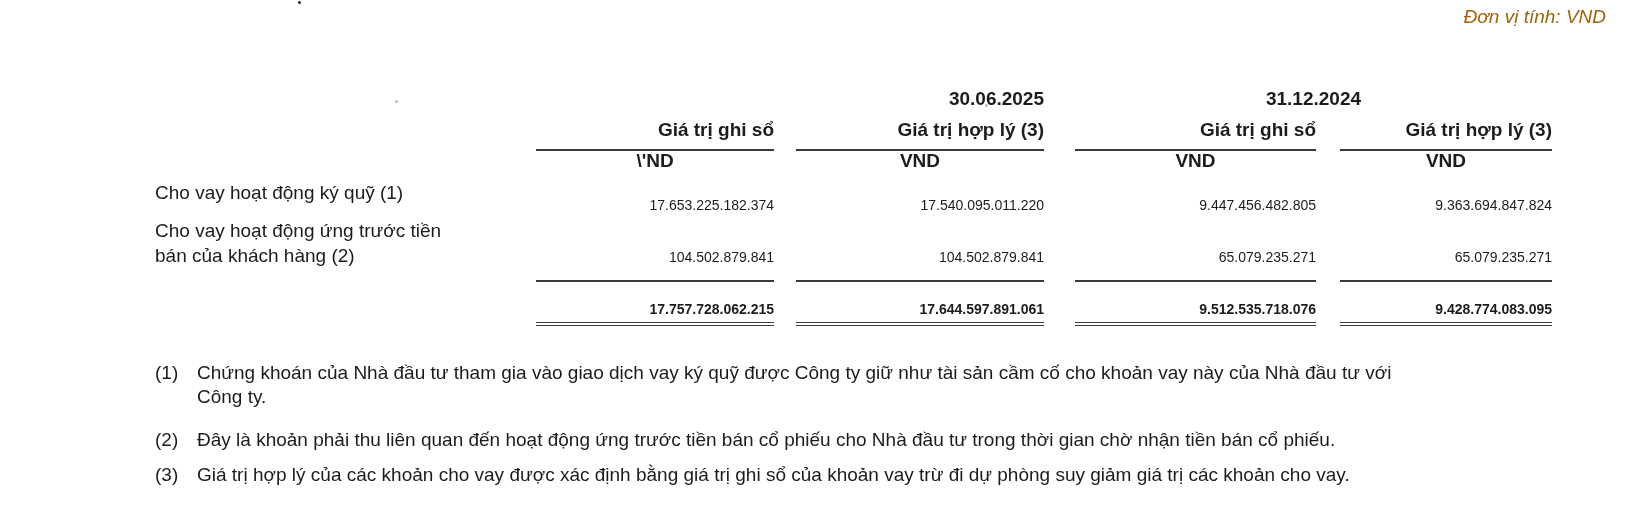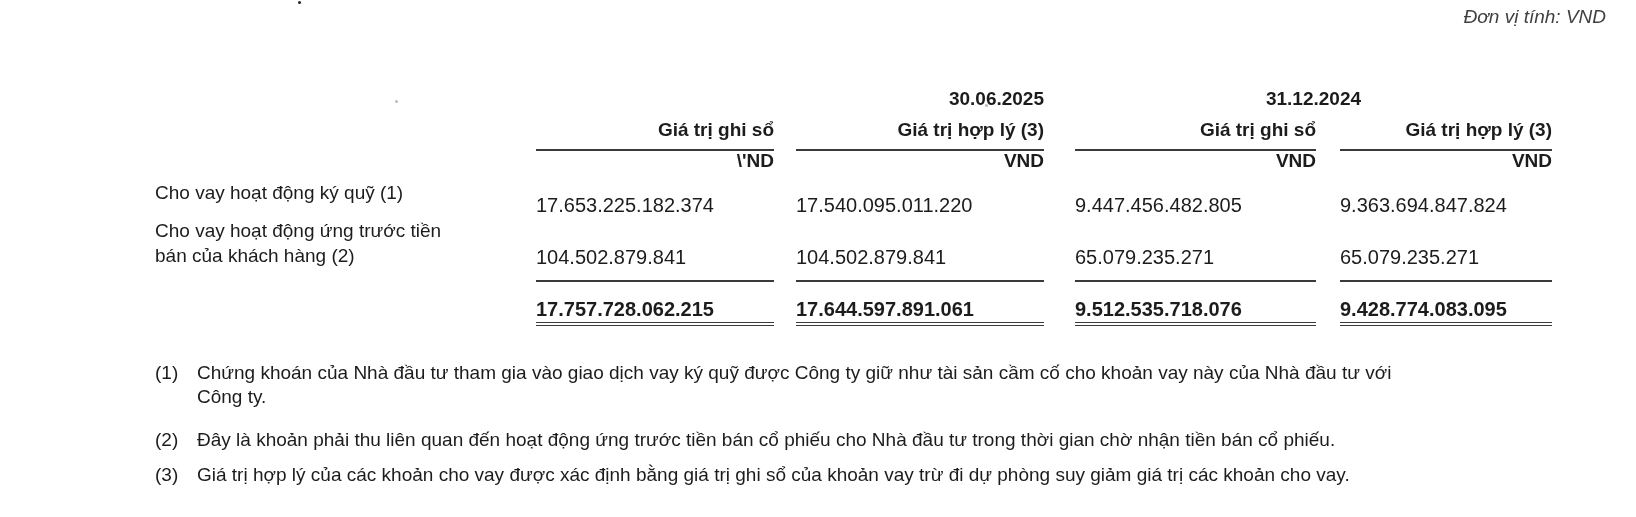--- a/index.html
+++ b/index.html
@@ -14,21 +14,21 @@
       overflow: hidden;
       font-family: "Liberation Sans", "DejaVu Sans", sans-serif;
       color: #1c1c1c;
     }
     .unit-note {
       position: absolute;
       right: 30px;
       top: 6px;
       font-size: 19px;
       font-style: italic;
-      color: #404040;
+      color: #a16207;
     }
     .period-header {
       position: absolute;
       top: 88px;
       font-size: 19px;
       font-weight: bold;
       text-align: center;
     }
     .col-head {
       position: absolute;
@@ -39,33 +39,33 @@
       border-bottom: 2px solid #3a3a3a;
       padding-bottom: 7px;
       height: 24px;
       line-height: 24px;
     }
     .col-unit {
       position: absolute;
       top: 149px;
       font-size: 19px;
       font-weight: bold;
-      text-align: right;
+      text-align: center;
       line-height: 24px;
     }
     .row-label {
       position: absolute;
       left: 155px;
       font-size: 19px;
       line-height: 27px;
     }
     .cell {
       position: absolute;
-      font-size: 20px;
-      text-align: left;
+      font-size: 14px;
+      text-align: right;
       line-height: 24px;
     }
     .cell.underline {
       border-bottom: 2px solid #3a3a3a;
       padding-bottom: 11px;
     }
     .cell.total {
       font-weight: bold;
       border-bottom: 4px double #3a3a3a;
       padding-bottom: 1px;

